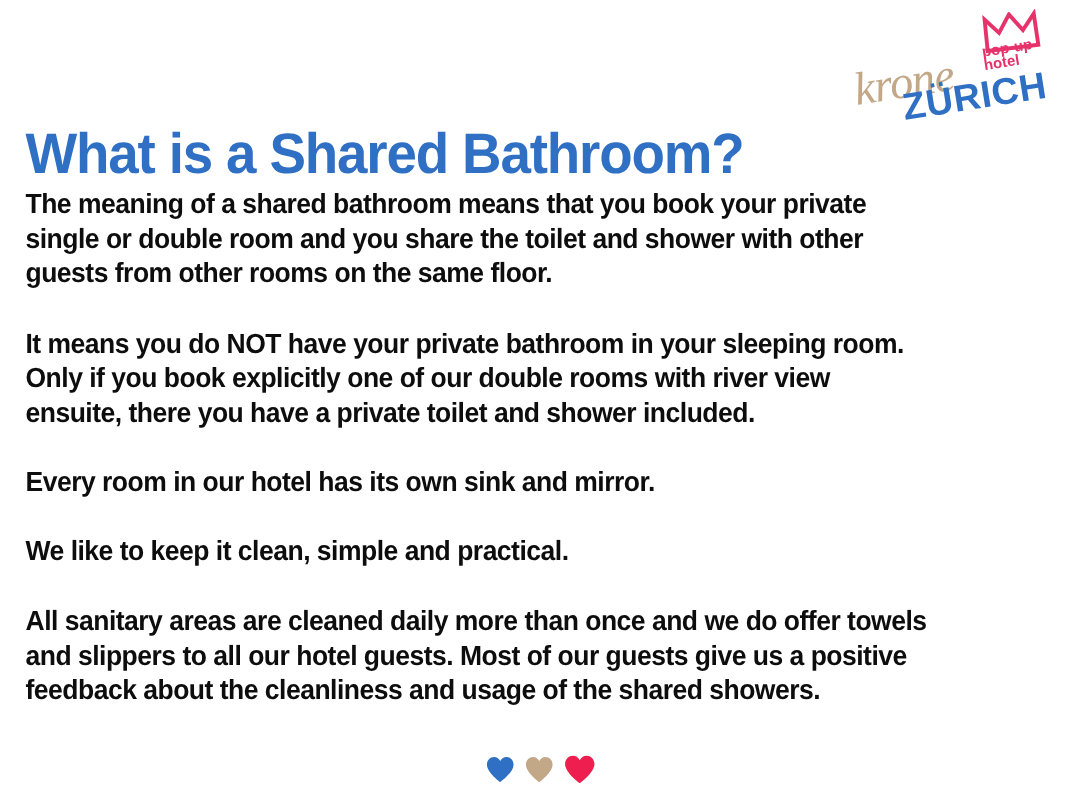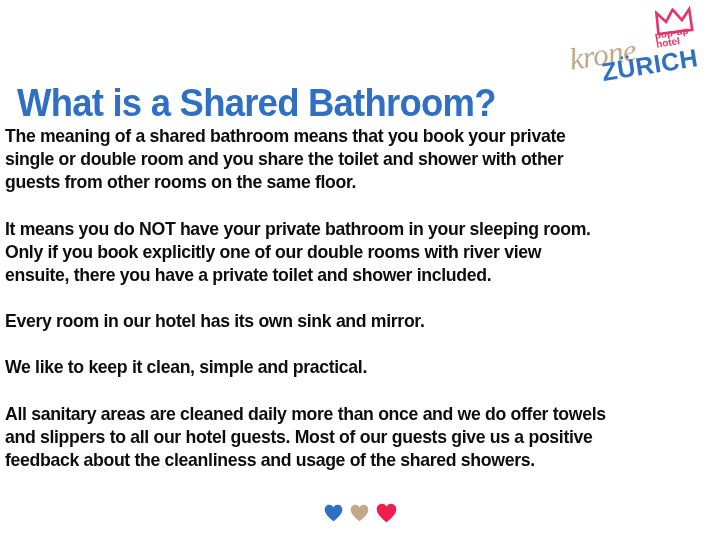--- a/index.html
+++ b/index.html
@@ -94,21 +94,21 @@
     letter-spacing: -0.8px;
     color: #2f6fc4;
     white-space: nowrap;
     transform: scaleX(0.96);
     transform-origin: left top;
   }
 
   
   .body-block {
     position: absolute;
-    left: 5px;
+    left: 17px;
     top: 124px;
     width: 690px;
   }
   .para {
     font-family: "Liberation Sans", sans-serif;
     font-weight: bold;
     font-size: 18.5px;
     line-height: 23.2px;
     letter-spacing: -0.35px;
     color: #0d0d0d;

